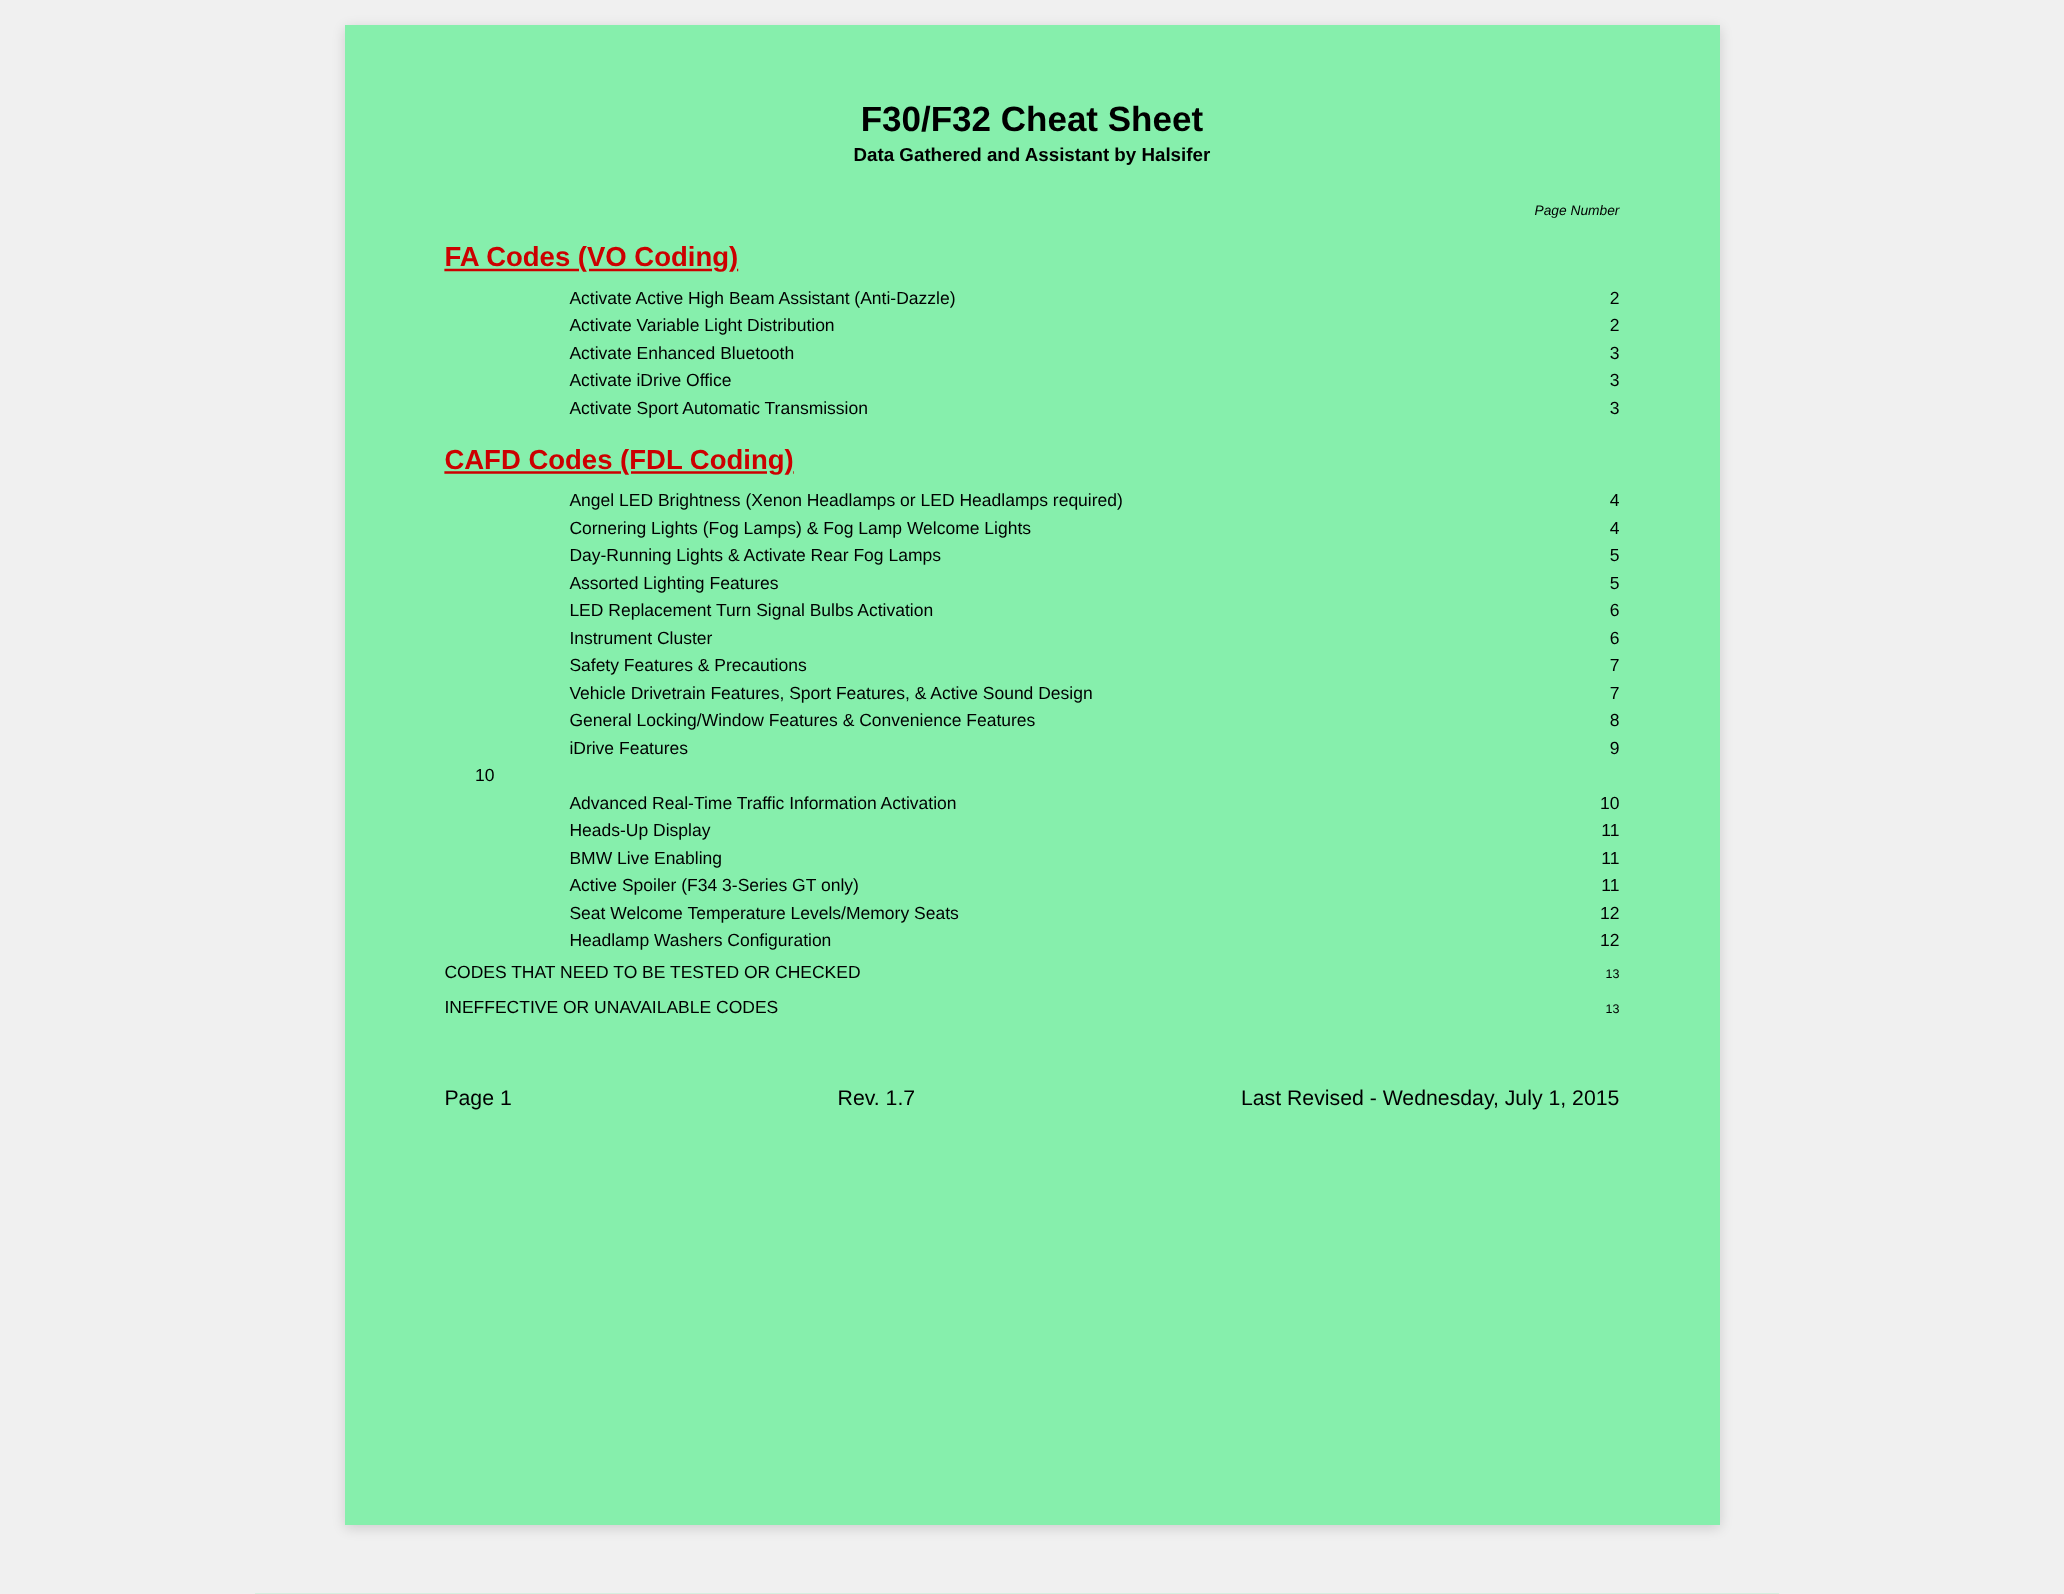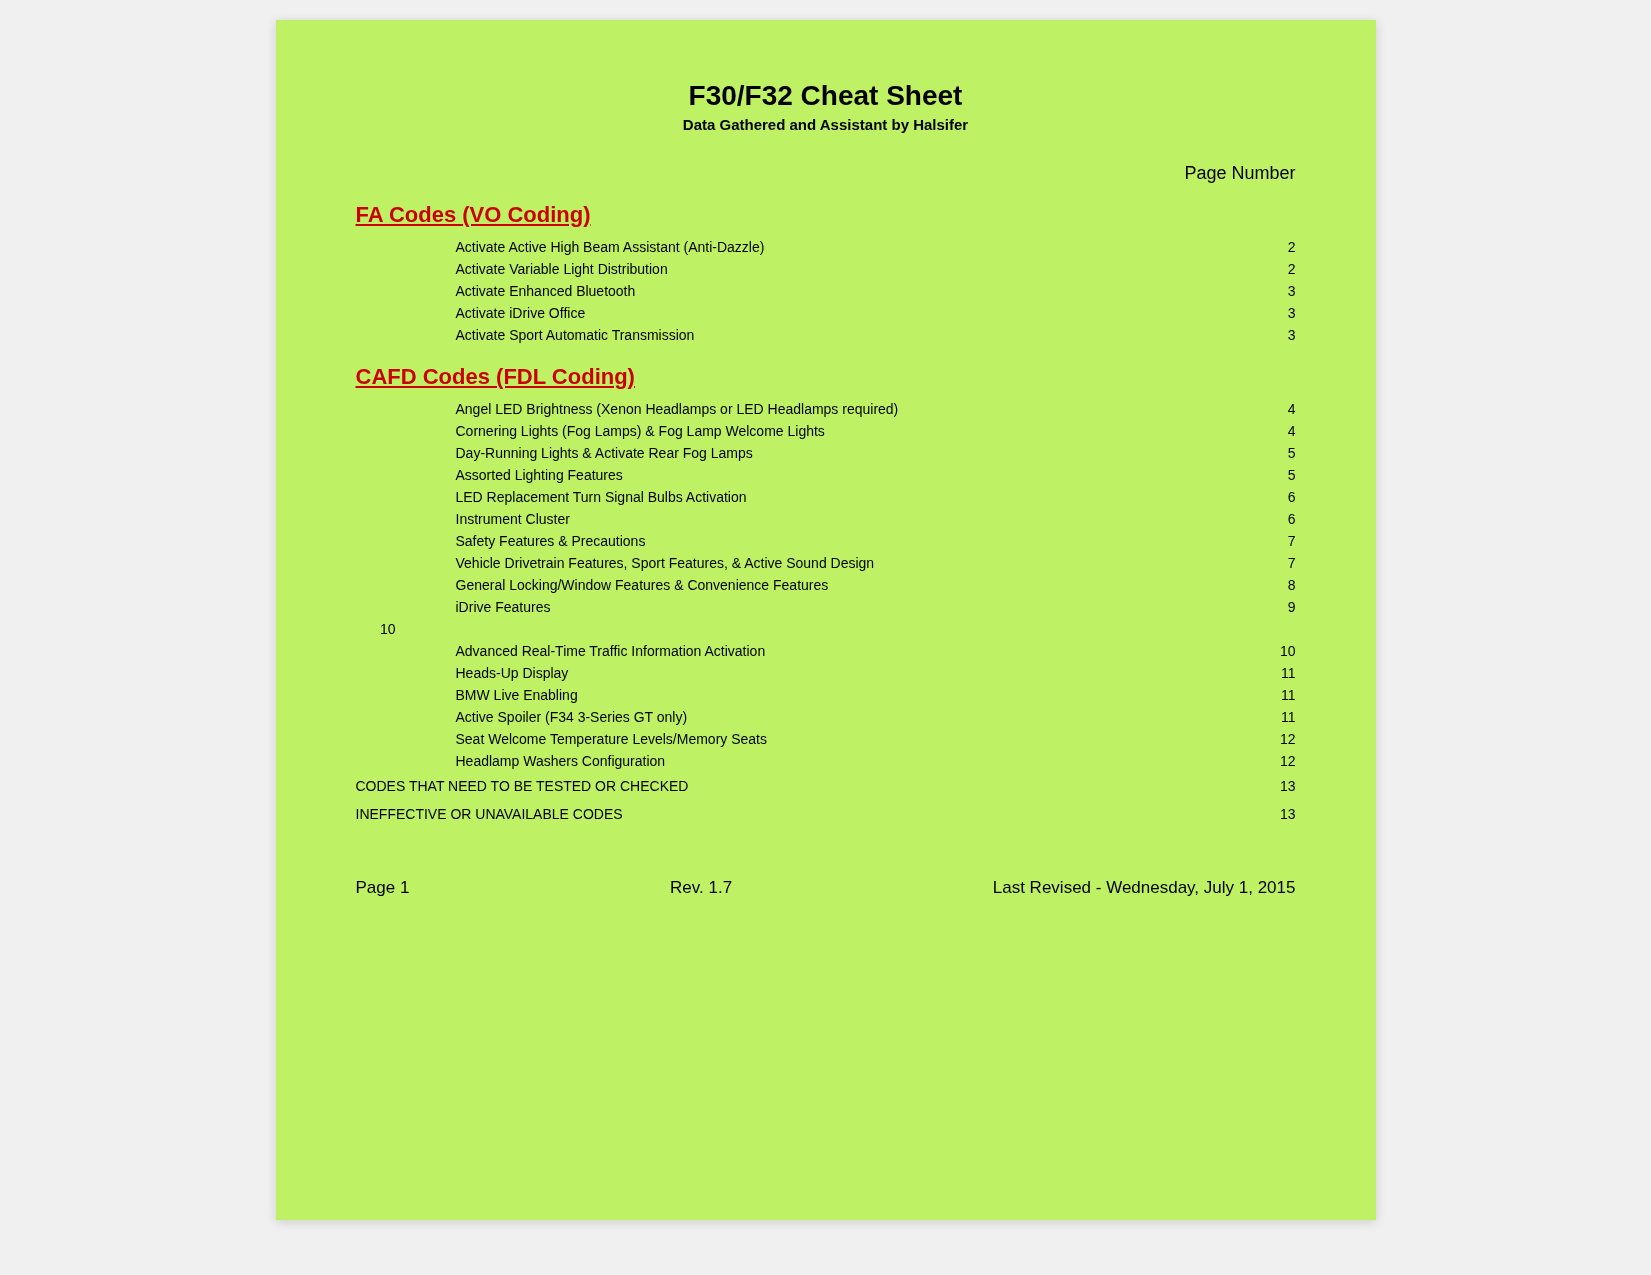--- a/index.html
+++ b/index.html
@@ -12,21 +12,21 @@
       background: #f0f0f0;
       display: flex;
       justify-content: center;
       align-items: flex-start;
       min-height: 100vh;
       padding: 20px;
       font-family: Arial, sans-serif;
     }
 
     .page {
-      background: #bef264;
+      background: #86efac;
       width: 1100px;
       min-height: 1200px;
       padding: 60px 80px 40px 80px;
       position: relative;
       box-shadow: 0 2px 10px rgba(0,0,0,0.15);
     }
 
     .header {
       text-align: center;
       margin-bottom: 30px;
@@ -40,21 +40,22 @@
 
     .page-subtitle {
       font-size: 15px;
       font-weight: bold;
       color: #000;
       margin-top: 4px;
     }
 
     .page-number-label {
       text-align: right;
-      font-size: 18px;
+      font-style: italic;
+      font-size: 11px;
       color: #000;
       margin-bottom: 10px;
     }
 
     .section-heading {
       font-size: 22px;
       font-weight: bold;
       color: #cc0000;
       margin-top: 18px;
       margin-bottom: 8px;
@@ -89,21 +90,21 @@
     }
 
     .toc-entry-plain-text {
       font-size: 14px;
       font-weight: normal;
       color: #000;
       flex: 1;
     }
 
     .toc-entry-plain-page {
-      font-size: 14px;
+      font-size: 10px;
       color: #000;
       min-width: 40px;
       text-align: right;
     }
 
     .footer {
       display: flex;
       justify-content: space-between;
       align-items: center;
       margin-top: 40px;

